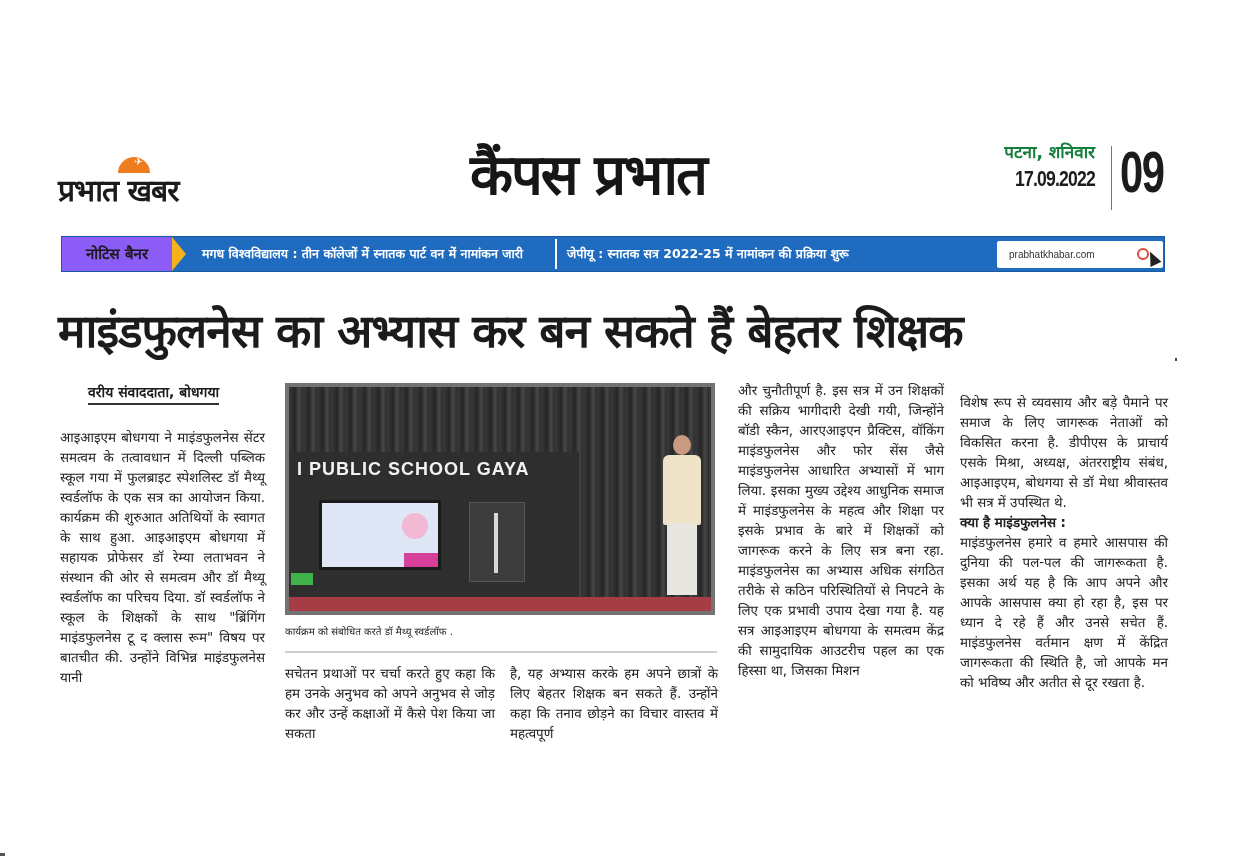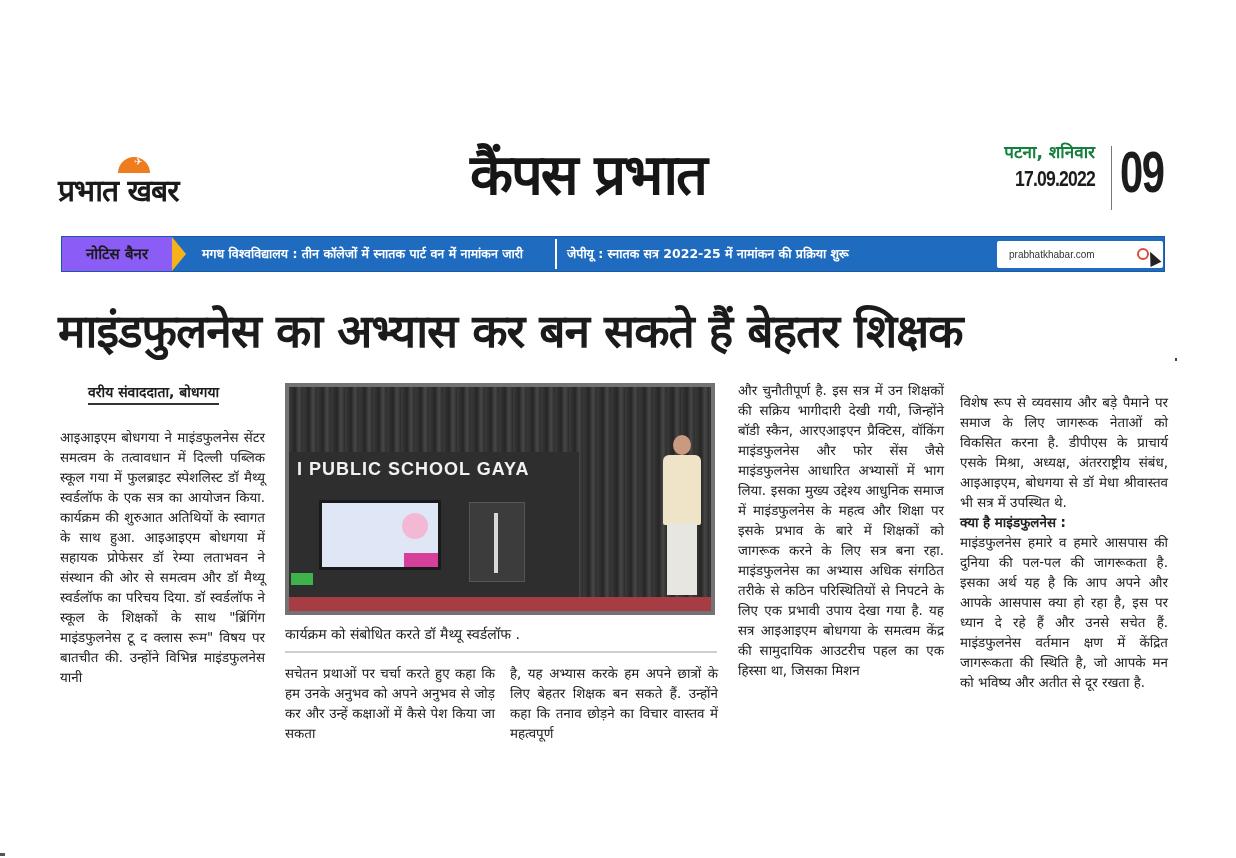--- a/index.html
+++ b/index.html
@@ -75,21 +75,21 @@
     .screen-pink2 { position: absolute; right: 10px; top: 10px; width: 26px; height: 26px; background: #f2b8d4; border-radius: 50%; }
     .emblem { position: absolute; left: 180px; top: 115px; width: 56px; height: 80px; background: #3c3c3c; border: 1px solid #555; }
     .trident { position: absolute; left: 24px; top: 10px; width: 4px; height: 60px; background: #d8d8d8; }
     .stage { position: absolute; left: 0; top: 210px; width: 100%; height: 22px; background: #a63d44; }
     .person { position: absolute; left: 372px; top: 48px; width: 40px; height: 160px; }
     .person-head { position: absolute; left: 12px; top: 0; width: 18px; height: 20px; background: #c99a7f; border-radius: 50%; }
     .person-body { position: absolute; left: 2px; top: 20px; width: 38px; height: 70px; background: #efe4c8; border-radius: 6px 6px 2px 2px; }
     .person-legs { position: absolute; left: 6px; top: 88px; width: 30px; height: 72px; background: #e8e6e0; }
     .green-box { position: absolute; left: 2px; top: 186px; width: 22px; height: 12px; background: #3fb34a; }
 
-    .caption { position: absolute; left: 285px; top: 624px; font-size: 14px; color: #222; white-space: nowrap; }
+    .caption { position: absolute; left: 285px; top: 624px; font-size: 10px; color: #222; white-space: nowrap; }
     .caption-rule { position: absolute; left: 285px; top: 651px; width: 432px; height: 2px; background: #cfcfcf; }
     .bottom-mark { position: absolute; left: 0; top: 853px; width: 5px; height: 3px; background: #555; }
     .corner-dot { position: absolute; left: 1175px; top: 358px; width: 2px; height: 3px; background: #444; }
   </style>
 </head>
 <body>
 
 <div class="logo">
   <div class="logo-sun"></div>
   <span class="logo-bird">✈</span>

